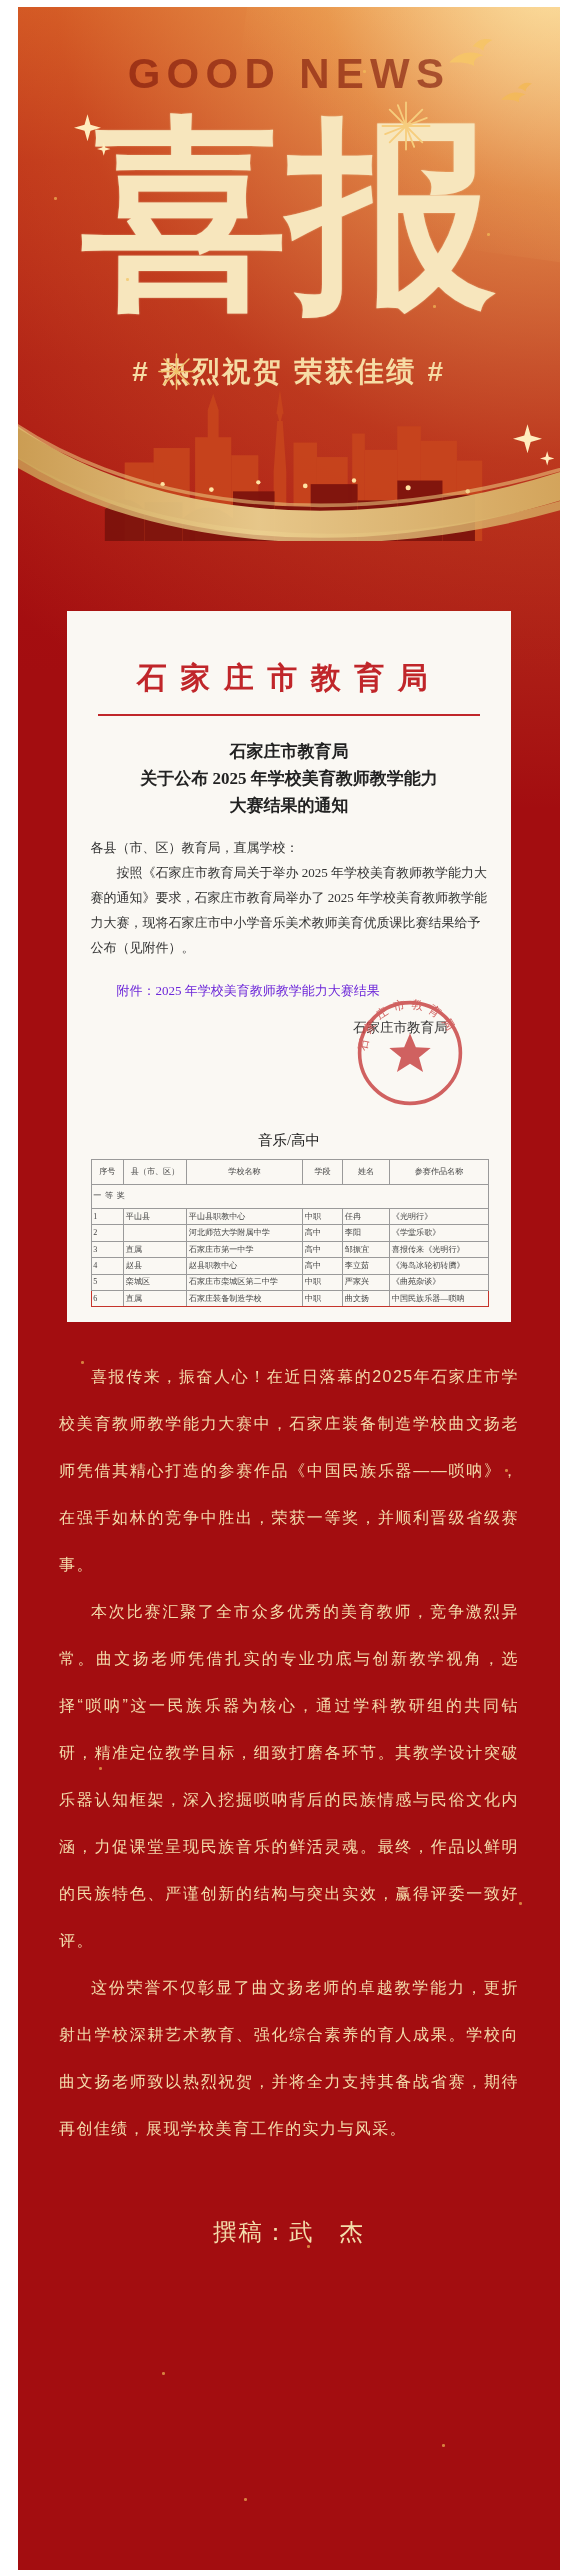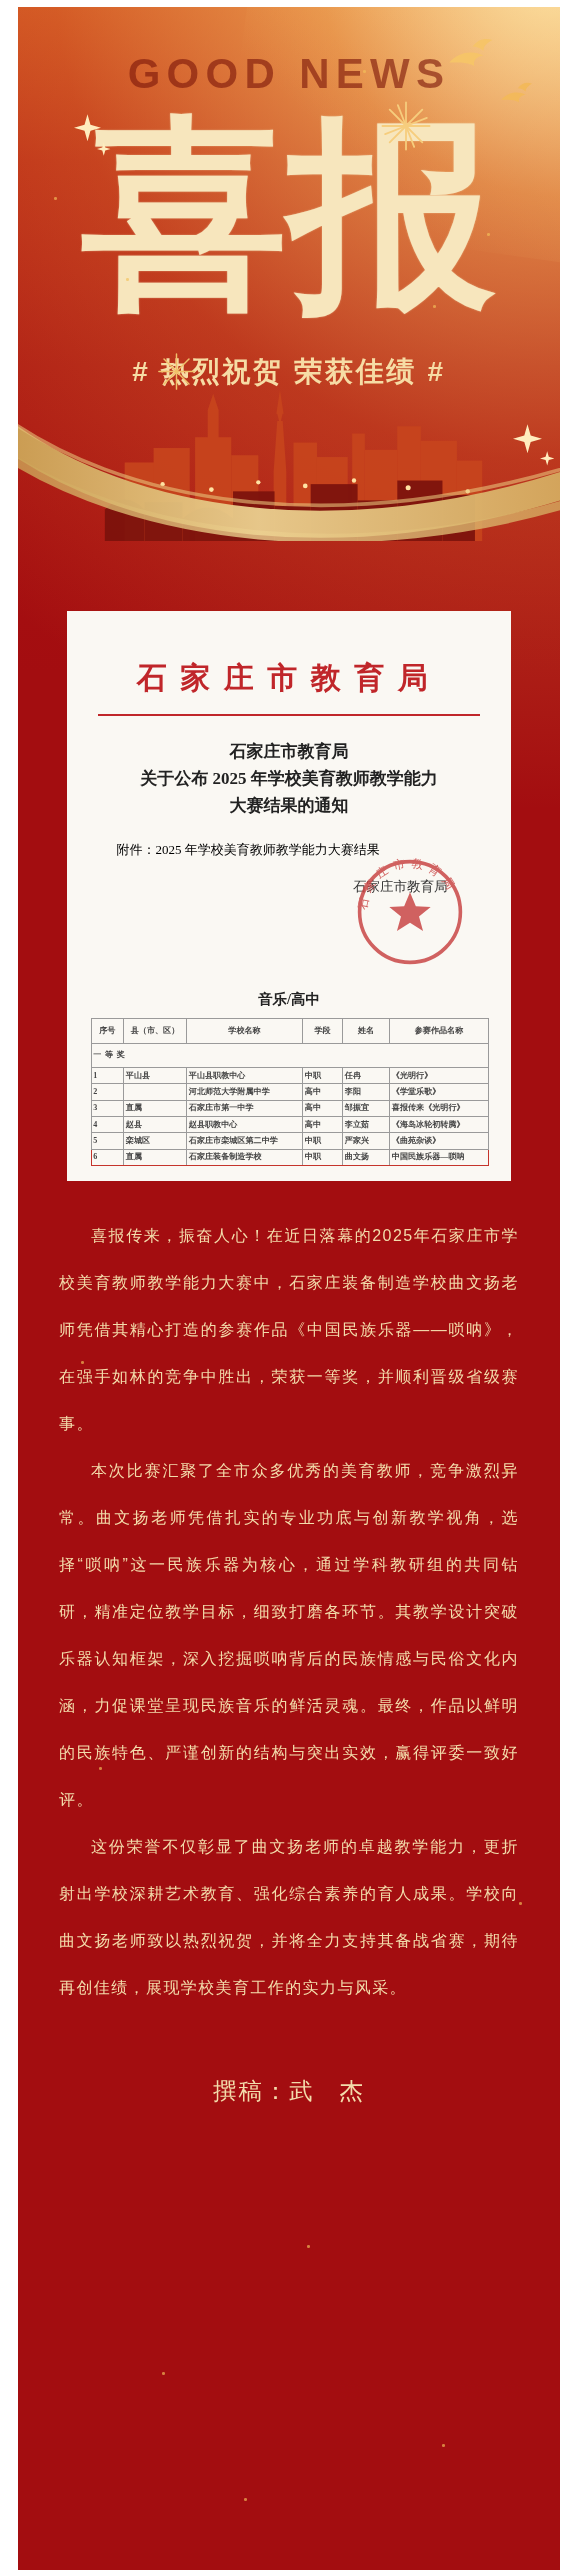--- a/index.html
+++ b/index.html
@@ -28,29 +28,29 @@
   
   .doc-section{position:relative;padding-top:70px;}
   .doc{width:444px;margin:0 auto;background:#faf8f3;padding:47px 23.5px 14.4px;box-sizing:border-box;
        color:#3a3a3a;font-family:"Liberation Serif",serif;}
   .letterhead{text-align:center;color:#c0262a;font-weight:700;font-size:30px;letter-spacing:13.5px;
        font-family:"DejaVu Serif",serif;}
   .letterhead-rule{height:2.7px;background:#c0262a;margin:14.4px 7.2px 0;}
   .doc-title{margin-top:21.7px;text-align:center;font-weight:700;font-size:17px;line-height:27px;color:#222;}
   .doc-body{margin-top:16.2px;font-size:13px;line-height:25px;color:#333;}
   .doc-body .indent{text-indent:2em;}
-  .attachment{margin-top:18px;text-indent:2em;font-size:13px;line-height:25px;color:#000000;}
+  .attachment{margin-top:18px;text-indent:2em;font-size:13px;line-height:25px;color:#6d28d9;}
   .seal-block{position:relative;height:94px;margin-top:7.2px;}
   .issuer-line,.date-line{text-align:right;padding-right:40px;font-size:13.5px;line-height:36px;color:#333;}
   .seal{position:absolute;right:14.4px;top:-20px;width:126px;height:126px;opacity:.82;}
-  .table-title{margin-top:27px;text-align:center;font-weight:700;font-size:14.4px;color:#222;}
+  .table-title{margin-top:27px;text-align:center;font-weight:400;font-size:14.4px;color:#222;}
   table.results{border-collapse:collapse;margin:9px auto 0;width:397px;table-layout:fixed;
        font-size:8.1px;color:#454545;}
   table.results th,table.results td{border:0.9px solid #9a9a9a;padding:2.7px 1.8px;
-       font-weight:700;line-height:10px;overflow:hidden;}
+       font-weight:400;line-height:10px;overflow:hidden;}
   table.results th{height:18px;}
   tr.group-row td{height:18px;letter-spacing:3.6px;}
   tr.hl td{border-top:1.8px solid #c5342b;border-bottom:1.8px solid #c5342b;}
   tr.hl td:first-child{border-left:1.8px solid #c5342b;}
   tr.hl td:last-child{border-right:1.8px solid #c5342b;}
   
   .article{padding:31px 41px 0;color:#f3dcab;font-size:16px;line-height:47px;
        letter-spacing:1.4px;text-align:justify;}
   .article p{margin:0;text-indent:2em;}
   .credits{margin-top:58px;text-align:center;color:#f3dcab;font-size:23.5px;line-height:45px;letter-spacing:1.8px;}
@@ -172,20 +172,24 @@
       <div class="doc">
         <div class="letterhead">石家庄市教育局</div>
         <div class="letterhead-rule"></div>
 
         <div class="doc-title">
           <div>石家庄市教育局</div>
           <div>关于公布 2025 年学校美育教师教学能力</div>
           <div>大赛结果的通知</div>
         </div>
 
+        <div class="doc-body">
+          <div>各县（市、区）教育局，直属学校：</div>
+          <div class="indent">按照《石家庄市教育局关于举办 2025 年学校美育教师教学能力大赛的通知》要求，石家庄市教育局举办了 2025 年学校美育教师教学能力大赛，现将石家庄市中小学音乐美术教师美育优质课比赛结果给予公布（见附件）。</div>
+        </div>
 
         <div class="attachment">附件：2025 年学校美育教师教学能力大赛结果</div>
 
         <div class="seal-block">
           <div class="issuer-line">石家庄市教育局</div>
           <svg class="seal" viewBox="0 0 140 140">
             <circle cx="70" cy="70" r="56" fill="none" stroke="#c84040" stroke-width="4"></circle>
             <path d="M70 48 L76.5 63.5 L93 64.5 L80 75 L84.5 91 L70 82 L55.5 91 L60 75 L47 64.5 L63.5 63.5 Z" fill="#c84040"></path>
             <defs>
                 <path id="sealArc" d="M 24 82 A 48 48 0 1 1 116 82" fill="none"></path>

